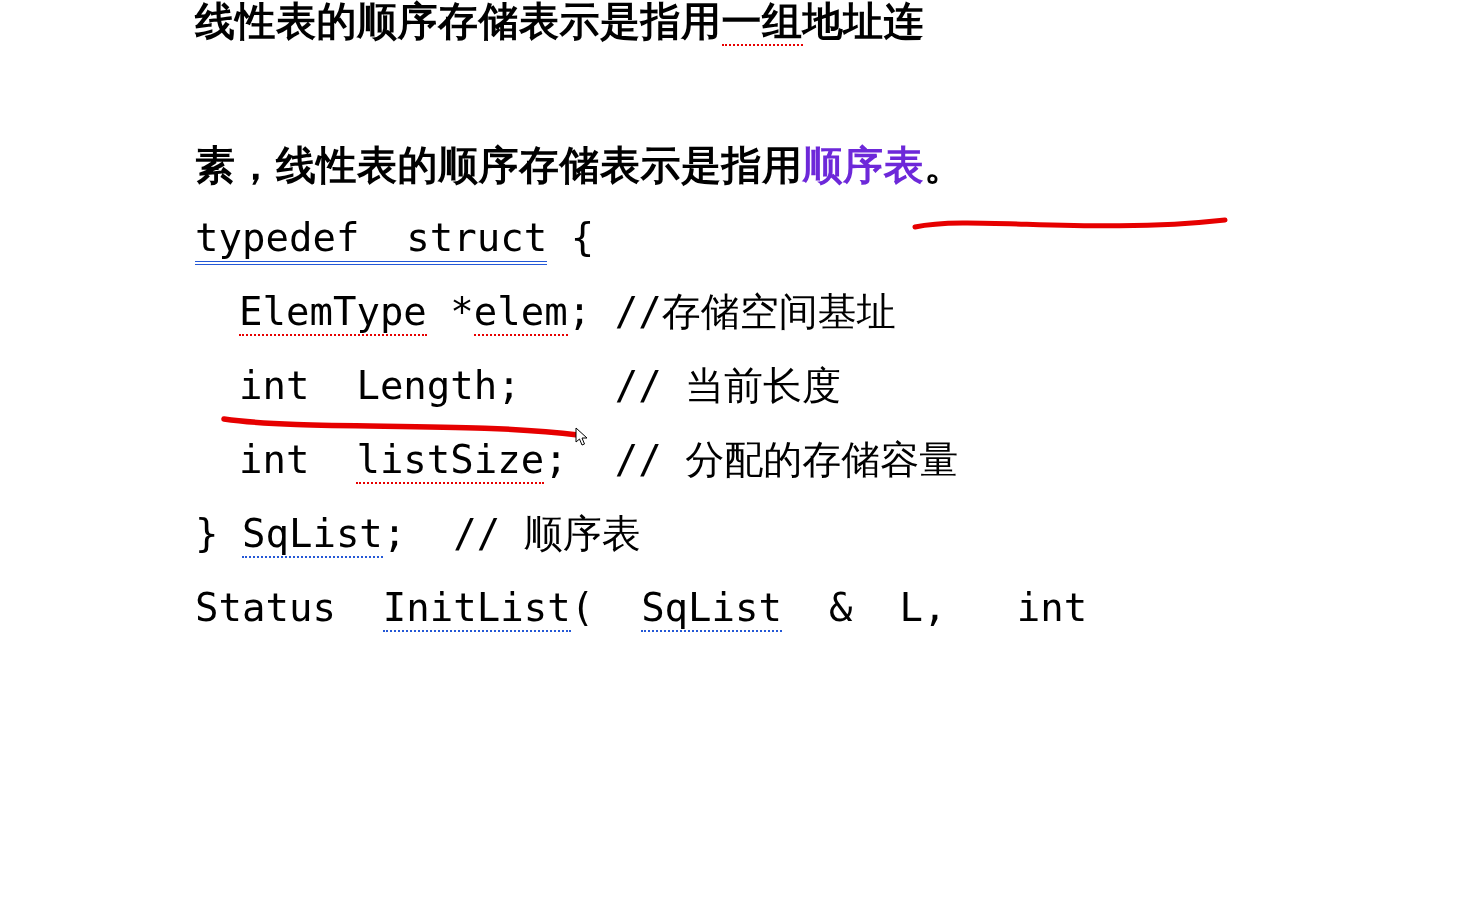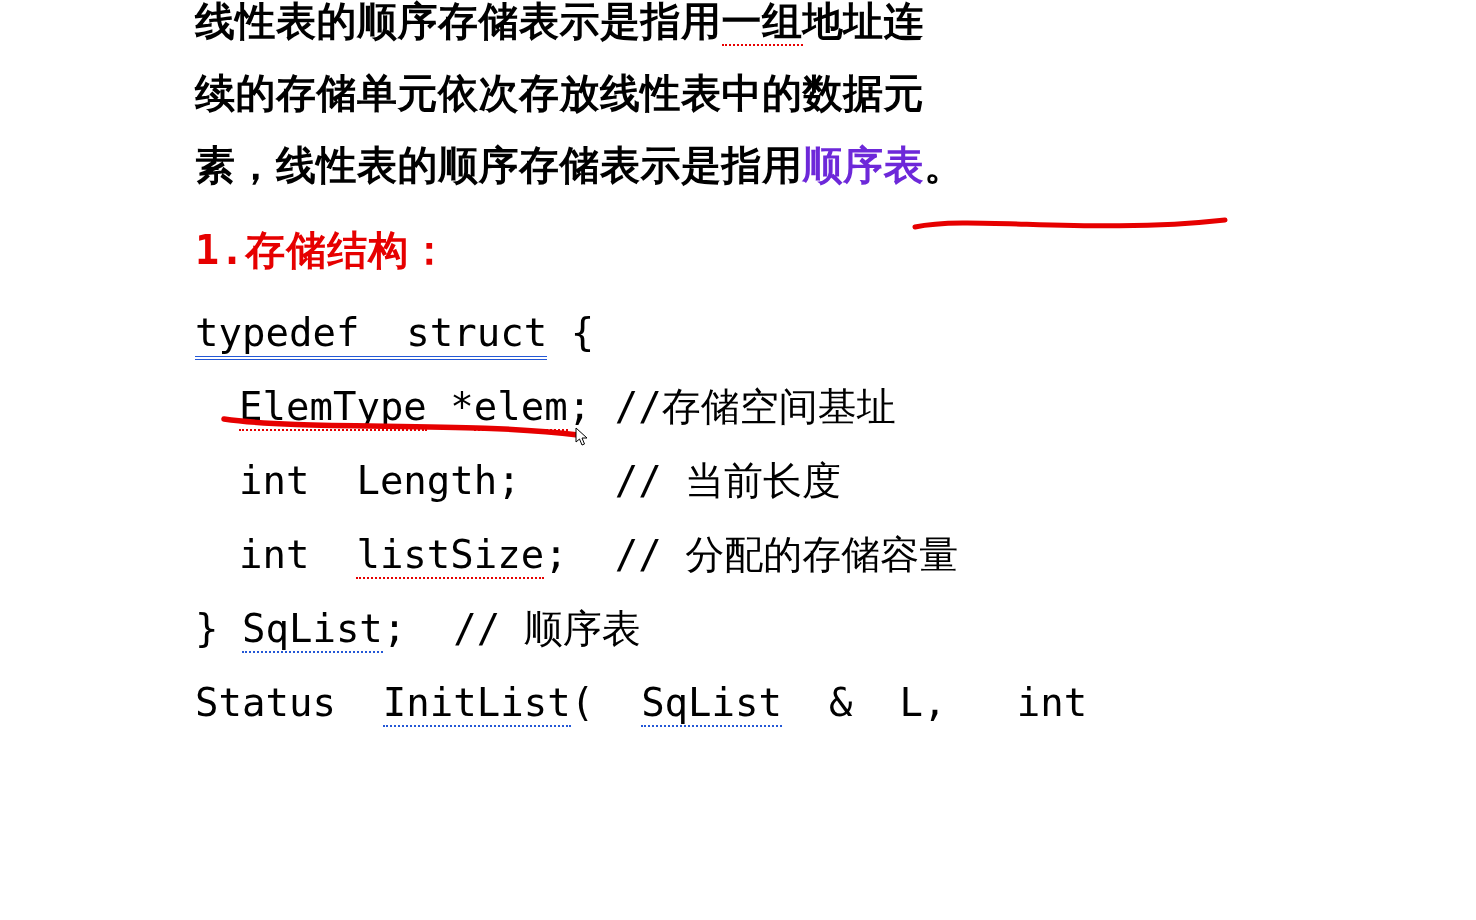--- a/index.html
+++ b/index.html
@@ -73,25 +73,24 @@
 </style>
 </head>
 <body>
 
 <div class="page">
 
   <div class="content">
 
     <div class="para">
       <span>线性表的顺序存储表示是指用</span><span class="spell-red">一组</span><span>地址连</span><br>
-      <span>续的存储单元依次存放线性表中的数据元</span><br>
+      <br>
       <span>素，线性表的顺序存储表示是指用</span><span class="red">顺序表</span><span>。</span>
     </div>
 
-    <div class="heading">1.存储结构：</div>
 
     <div class="code"><span class="dbl-blue">typedef  struct</span><span> {</span>
 <span class="indent"></span><span class="spell-red">ElemType</span><span> *</span><span class="spell-red">elem</span><span>; //存储空间基址</span>
 <span class="indent"></span><span>int  Length;    // 当前长度</span>
 <span class="indent"></span><span>int  </span><span class="spell-red">listSize</span><span>;  // 分配的存储容量</span>
 <span>} </span><span class="gram-blue">SqList</span><span>;  // 顺序表</span></div>
 
 
     <div class="code"><span>Status  </span><span class="gram-blue">InitList</span><span>(  </span><span class="gram-blue">SqList</span><span>  &amp;  L,   int</span></div>
 

